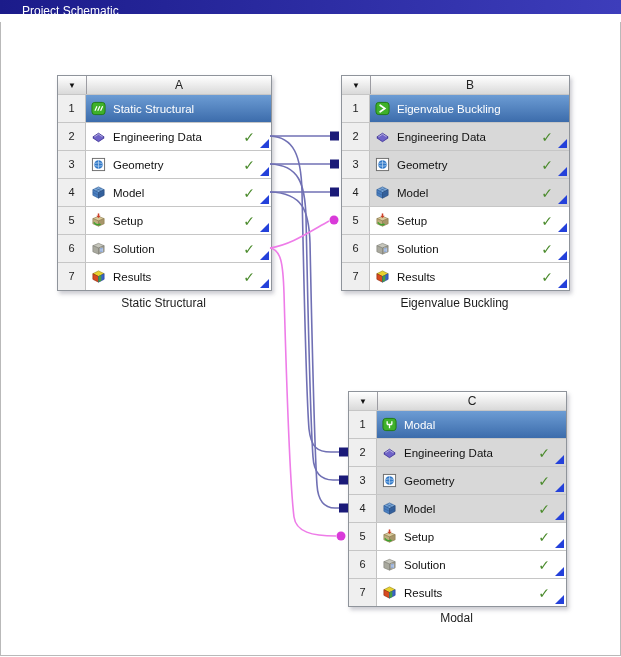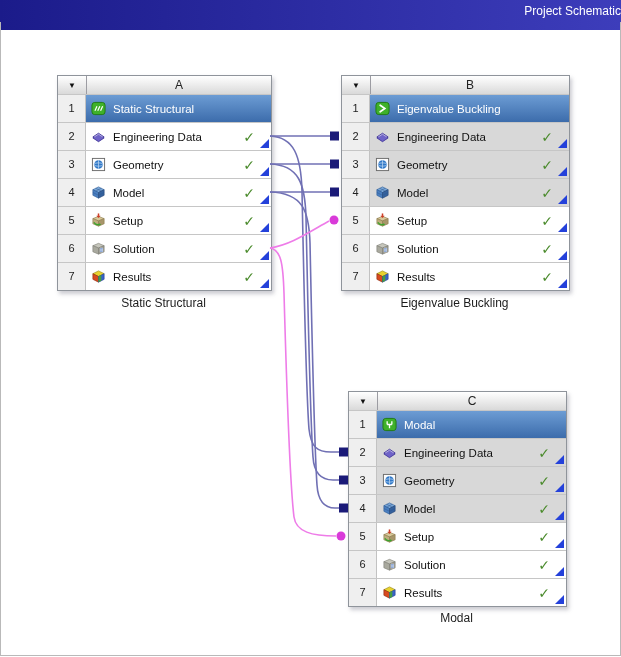--- a/index.html
+++ b/index.html
@@ -1,21 +1,21 @@
 <!DOCTYPE html>
 <html><head>
 <meta charset="utf-8">
 <style>
   html,body{margin:0;padding:0;background:#ffffff;}
   #screen{position:relative;width:621px;height:657px;background:#ffffff;overflow:hidden;
           font-family:"Liberation Sans","DejaVu Sans",sans-serif;}
   
-  .titlebar{position:absolute;left:0;top:0;width:621px;height:30px;
+  .titlebar{position:absolute;left:0;top:0;width:621px;height:14px;
             background:linear-gradient(to right,#1b1b8a,#3d3dbb);
-            color:#ffffff;font-size:12px;line-height:22px;padding-left:5px;box-sizing:border-box;text-align:right;}
+            color:#ffffff;font-size:12px;line-height:22px;padding-left:22px;box-sizing:border-box;}
   .frame{position:absolute;left:0;top:22px;width:619px;height:633px;
          border:1px solid #b9b9b9;border-top:none;pointer-events:none;}
   
   .sys{position:absolute;border:1px solid #8f949b;background:#fff;
        box-shadow:2px 3px 4px rgba(110,110,125,.35);box-sizing:content-box;}
   .hdr{display:flex;height:18px;background:linear-gradient(#ffffff,#d9d9d9);}
   .hdr .drop{width:28px;border-right:1px solid #9c9ca2;display:flex;align-items:center;
              justify-content:center;font-size:8px;color:#111;cursor:pointer;}
   .hdr .letter{flex:1;text-align:center;font-size:12px;line-height:18px;color:#222;}
   .row{display:flex;height:28px;border-top:1px solid #c6c6c6;box-sizing:border-box;}

